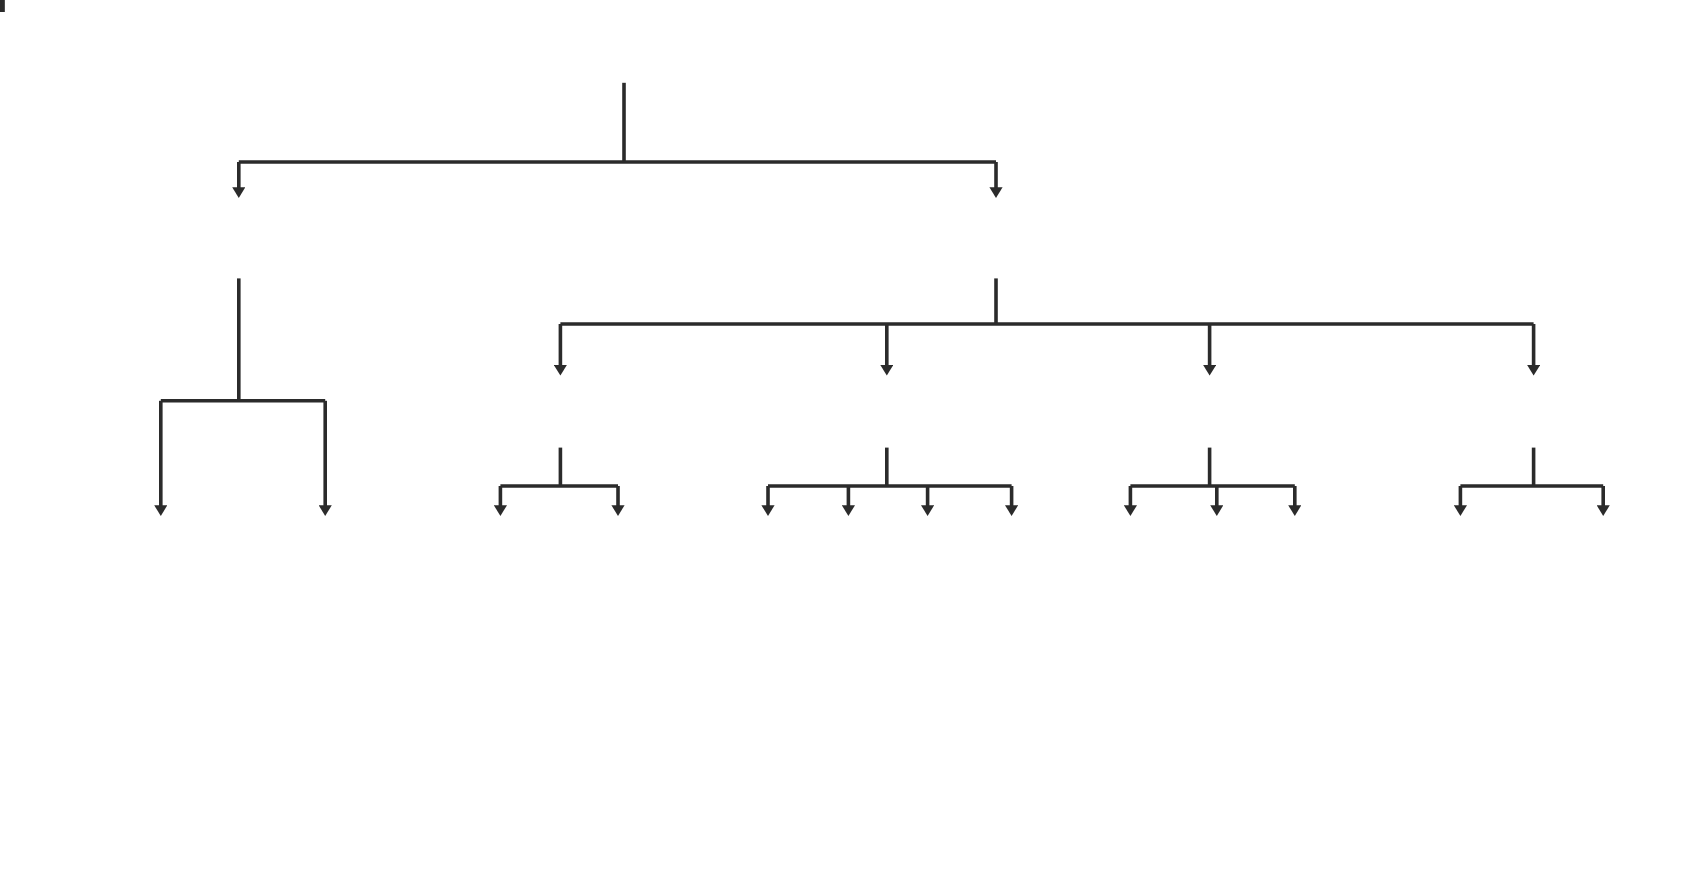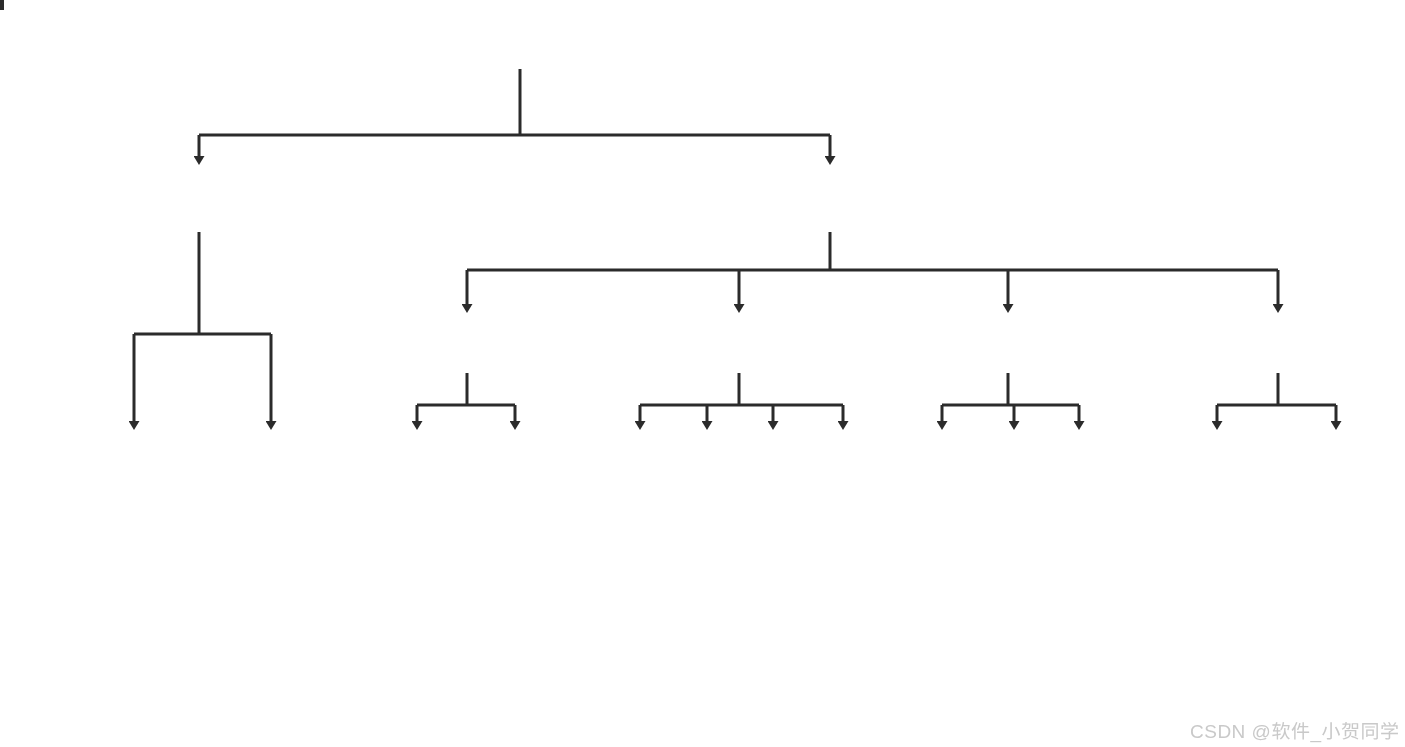--- a/index.html
+++ b/index.html
@@ -184,15 +184,14 @@
   <div class="node vert">
     <span class="node-label"></span>
   </div>
   <div class="node vert">
     <span class="node-label"></span>
   </div>
   <div class="node vert">
     <span class="node-label"></span>
   </div>
 
-  <div class="watermark" style="left: 1190px; top: 716px; color: rgb(201, 201, 201);">CSDN @软件_小贺同学</div>
 
 </div>
 
 </body></html>

